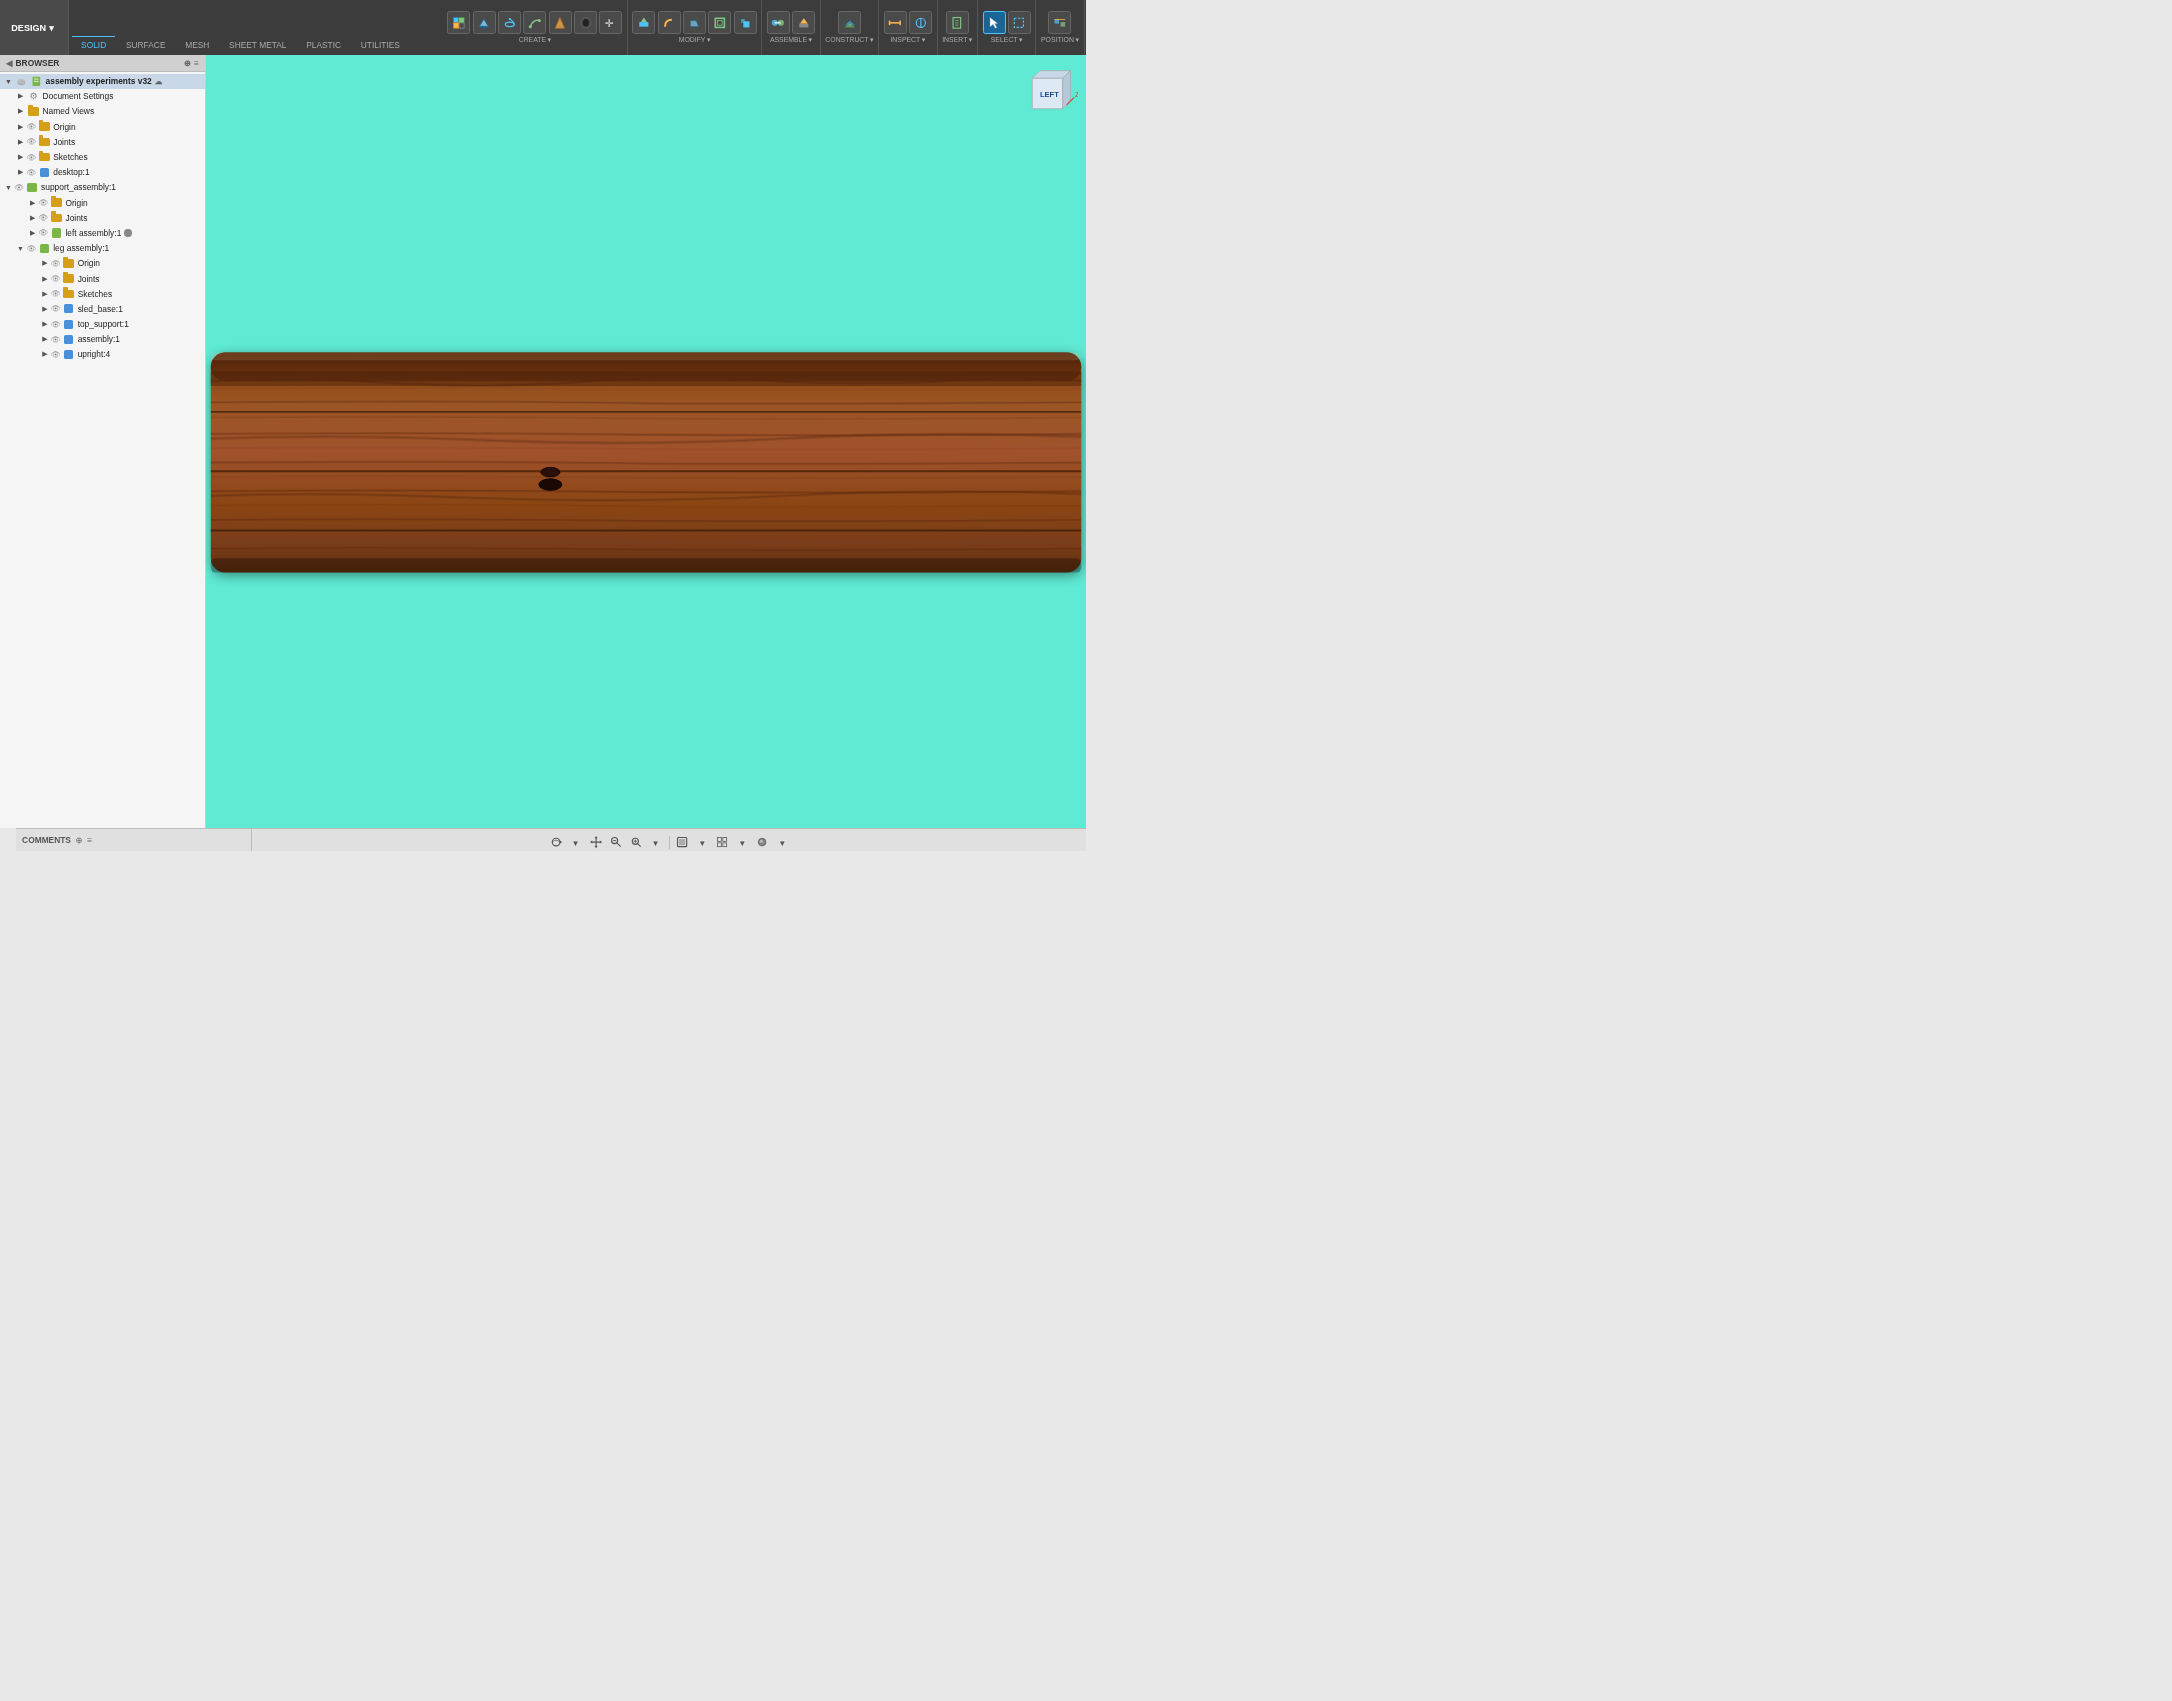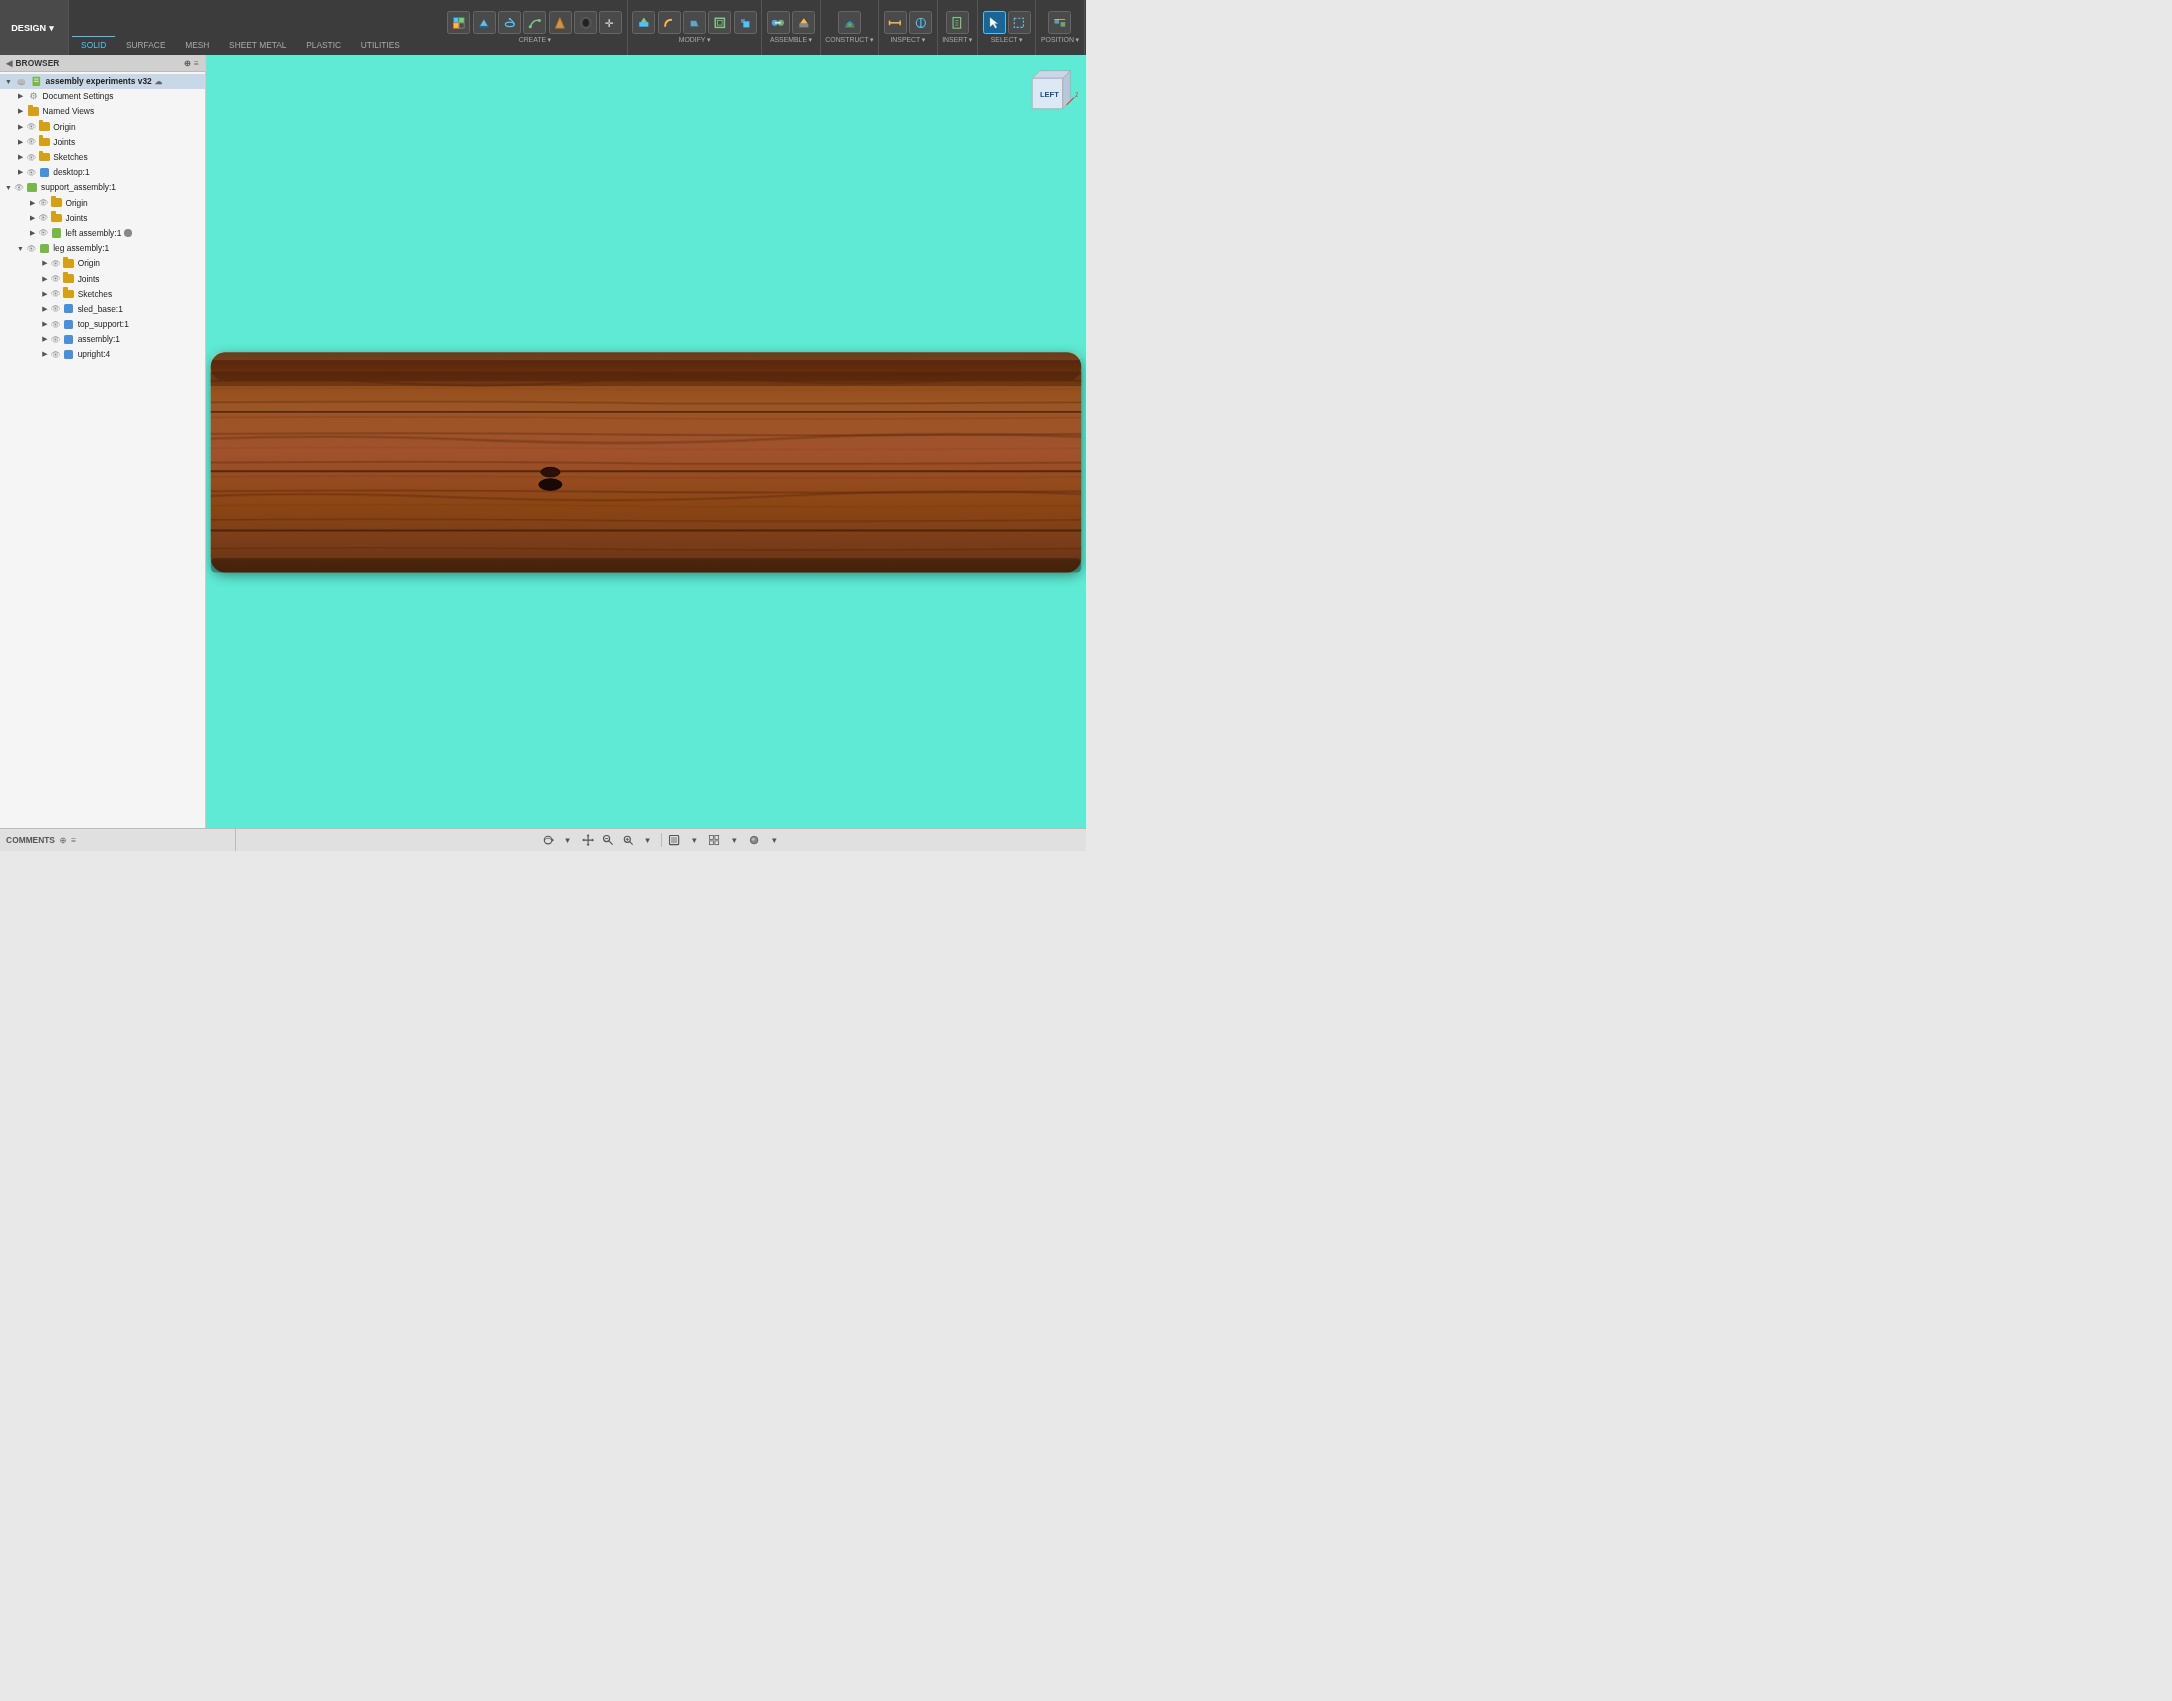--- a/index.html
+++ b/index.html
@@ -213,26 +213,26 @@
       position: absolute;
       top: 7.6px;
       right: 7.6px;
       width: 61px;
       height: 61px;
     }
 
     
     #bottom-bar {
       position: absolute;
-      bottom: 0; left: 0; right: 0;
+      bottom: 0; left: 16px; right: 0;
       height: 23px;
       background: #e0e0e0;
       border-top: 0.8px solid #bbb;
       display: flex;
-      align-items: center;
+      align-items: flex-end;
     }
 
     #comments-section {
       display: flex;
       align-items: center;
       padding: 0 6.1px;
       gap: 4.6px;
       border-right: 0.8px solid #bbb;
       height: 100%;
       width: 236px;

